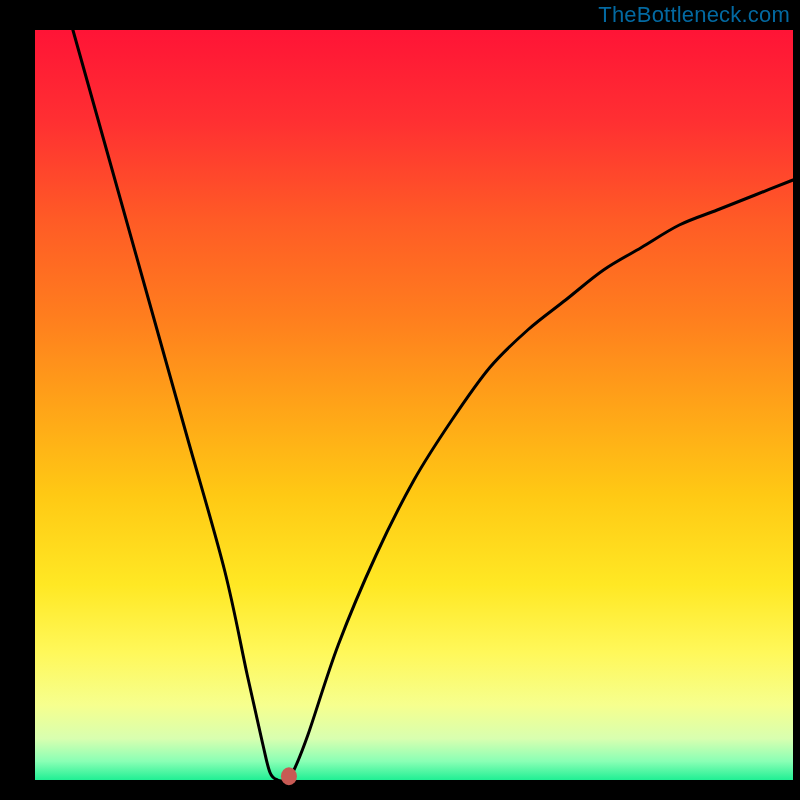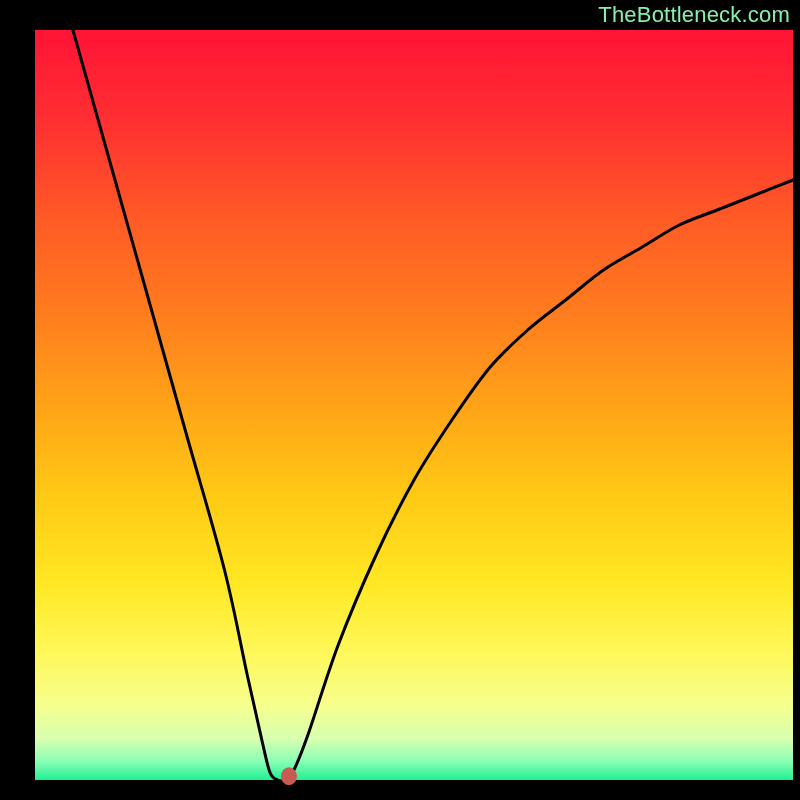--- a/index.html
+++ b/index.html
@@ -14,21 +14,21 @@
   .frame {
     position: relative;
     width: 800px;
     height: 800px;
     background: #000;
   }
   .watermark {
     position: absolute;
     top: 2px;
     right: 10px;
-    color: #86efac;
+    color: #0369a1;
     font-size: 22px;
     font-weight: 400;
     letter-spacing: 0.2px;
     z-index: 5;
   }
   svg {
     position: absolute;
     top: 0;
     left: 0;
   }

